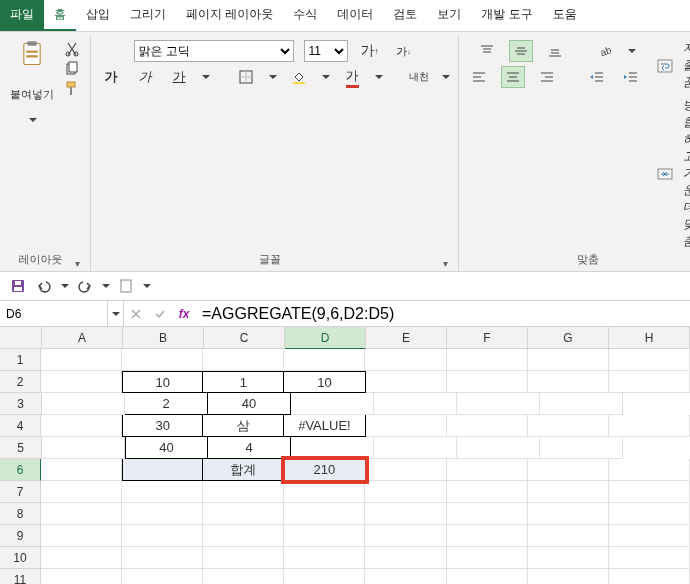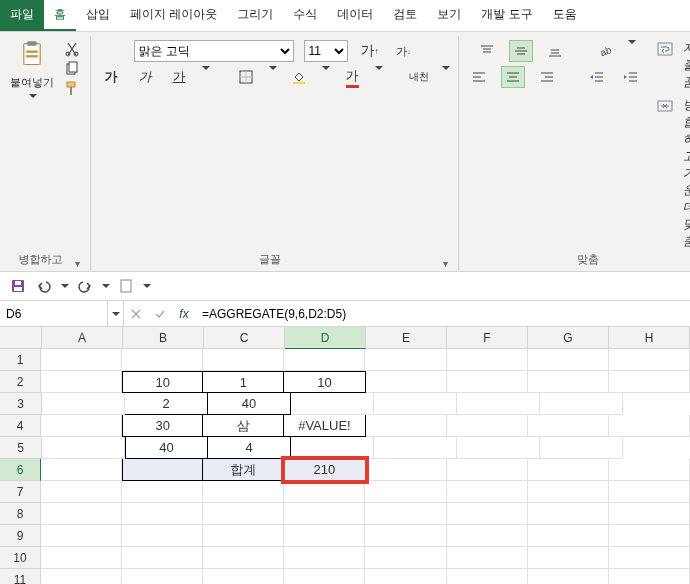--- a/index.html
+++ b/index.html
@@ -10,23 +10,23 @@
 .tab { padding: 6px 10px; font-size: 12px; cursor: pointer; color: #222; }
 .tab.file { background: #217346; color: #fff; }
 .tab.active { border-bottom: 2px solid #217346; color: #217346; }
 
 
 .ribbon { display: flex; background: #f3f2f1; border-bottom: 1px solid #d4d4d4; padding: 4px 0 0 0; }
 .group { display: flex; flex-direction: column; border-right: 1px solid #d4d4d4; padding: 4px 8px 2px 8px; }
 .group-body { display: flex; align-items: flex-start; gap: 6px; flex: 1; }
 .group-label { text-align: center; font-size: 11px; color: #555; padding: 2px 0; }
 .col { display: flex; flex-direction: column; gap: 2px; align-items: center; }
-.row { display: flex; gap: 10px; align-items: flex-start; }
-
-.big-btn { display: flex; flex-direction: column; align-items: center; width: 48px; gap: 4px; cursor: pointer; }
+.row { display: flex; gap: 10px; align-items: center; }
+
+.big-btn { display: flex; flex-direction: column; align-items: center; width: 48px; gap: 16px; cursor: pointer; }
 .big-btn .big-icon svg { width: 28px; height: 28px; }
 .big-btn .lbl { font-size: 11px; }
 .caret-dn { border-left: 4px solid transparent; border-right: 4px solid transparent; border-top: 4px solid #444; display: inline-block; margin-left: 1px; vertical-align: middle; }
 
 .small-icon { width: 20px; height: 18px; display: flex; align-items: center; justify-content: center; cursor: pointer; }
 .small-icon svg { width: 16px; height: 16px; }
 
 select.combo { font-size: 12px; height: 22px; border: 1px solid #ababab; background: #fff; }
 .font-combo { width: 160px; }
 .size-combo { width: 44px; }
@@ -39,24 +39,24 @@
 
 
 .qat { display: flex; align-items: center; gap: 6px; padding: 4px 8px; background: #fff; border-bottom: 1px solid #d4d4d4; }
 .qat .qbtn { width: 20px; height: 20px; display: flex; align-items: center; justify-content: center; cursor: pointer; }
 .qat .qbtn svg { width: 16px; height: 16px; }
 
 
 .formula-bar { display: flex; align-items: center; border-bottom: 1px solid #d4d4d4; height: 26px; background: #fff; }
 .namebox { width: 108px; border: none; border-right: 1px solid #d4d4d4; padding: 0 6px; height: 100%; font-size: 12px; }
 .namebox-caret { width: 16px; display: flex; align-items: center; justify-content: center; border-right: 1px solid #d4d4d4; height: 100%; cursor: pointer; }
-.fb-btn { width: 24px; height: 100%; display: flex; align-items: center; justify-content: center; color: #14532d; cursor: pointer; }
+.fb-btn { width: 24px; height: 100%; display: flex; align-items: center; justify-content: center; color: #a21caf; cursor: pointer; font-weight: bold; }
 .fb-btn svg { width: 14px; height: 14px; }
 .fx { font-style: italic; font-size: 12px; }
-.formula-input { flex: 1; border: none; padding: 0 6px; font-size: 12px; height: 100%; }
+.formula-input { flex: 1; border: none; padding: 0 6px; font-size: 16px; height: 100%; }
 
 
 .grid { position: relative; }
 .corner { width: 42px; height: 22px; border: 1px solid #d4d4d4; border-top: none; border-left: none; background: #f3f2f1; position: absolute; left: 0; top: 0; }
 .col-headers { display: flex; margin-left: 42px; }
 .col-h { width: 83px; height: 22px; border-right: 1px solid #d4d4d4; border-bottom: 1px solid #d4d4d4; display: flex; align-items: center; justify-content: center; background: #f3f2f1; font-size: 12px; color: #333; }
 .col-h.hl { background: #d1e8d1; color: #217346; border-bottom-color: #217346; }
 .rows { }
 .grid-row { display: flex; }
 .row-h { width: 42px; height: 22px; border-right: 1px solid #d4d4d4; border-bottom: 1px solid #d4d4d4; display: flex; align-items: center; justify-content: center; background: #f3f2f1; font-size: 12px; color: #333; }
@@ -70,22 +70,22 @@
 .red-highlight { outline: 4px solid #e23b2e; outline-offset: -1px; position: relative; z-index: 2; }
 .sum-row { background: #e8edf5; }
 </style>
 </head>
 <body>
 
 <div class="tabs">
   <div class="tab file">파일</div>
   <div class="tab active">홈</div>
   <div class="tab">삽입</div>
+  <div class="tab">그리기</div>
   <div class="tab">페이지 레이아웃</div>
-  <div class="tab">그리기</div>
   <div class="tab">수식</div>
   <div class="tab">데이터</div>
   <div class="tab">검토</div>
   <div class="tab">보기</div>
   <div class="tab">개발 도구</div>
   <div class="tab">도움</div>
 </div>
 
 <div class="ribbon">
 
@@ -119,21 +119,21 @@
           </span>
         <span class="small-icon">
             <svg viewBox="0 0 16 16">
               <rect x="3" y="1" width="8" height="5" fill="#f4c566" stroke="#b58b3f"></rect>
               <rect x="6" y="6" width="2" height="8" fill="#888"></rect>
             </svg>
           </span>
       </div>
     </div>
     <div style="display:flex;align-items:center;">
-      <span class="group-label" style="flex:1">병합하고</span>
+      <span class="group-label" style="flex:1">레이아웃</span>
       <span class="dialog-launcher">▾</span>
     </div>
   </div>
 
   <div class="group">
     <div class="group-body col" style="gap:4px;">
       <div class="row">
         <select class="combo font-combo"><option>맑은 고딕</option></select>
         <select class="combo size-combo"><option>11</option></select>
         <span class="btn-sq" style="font-size:14px;">가<sup style="font-size:8px;">↑</sup></span>

